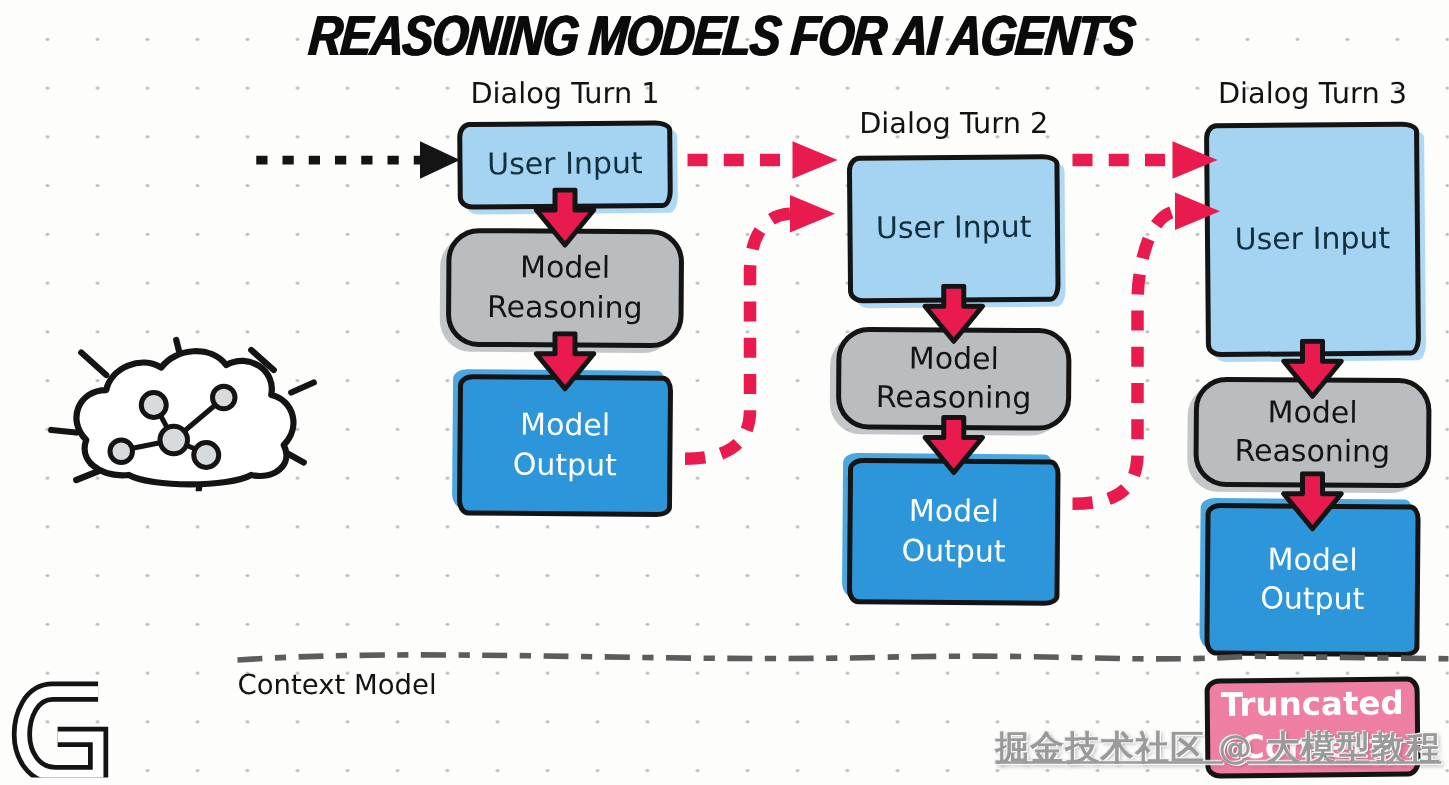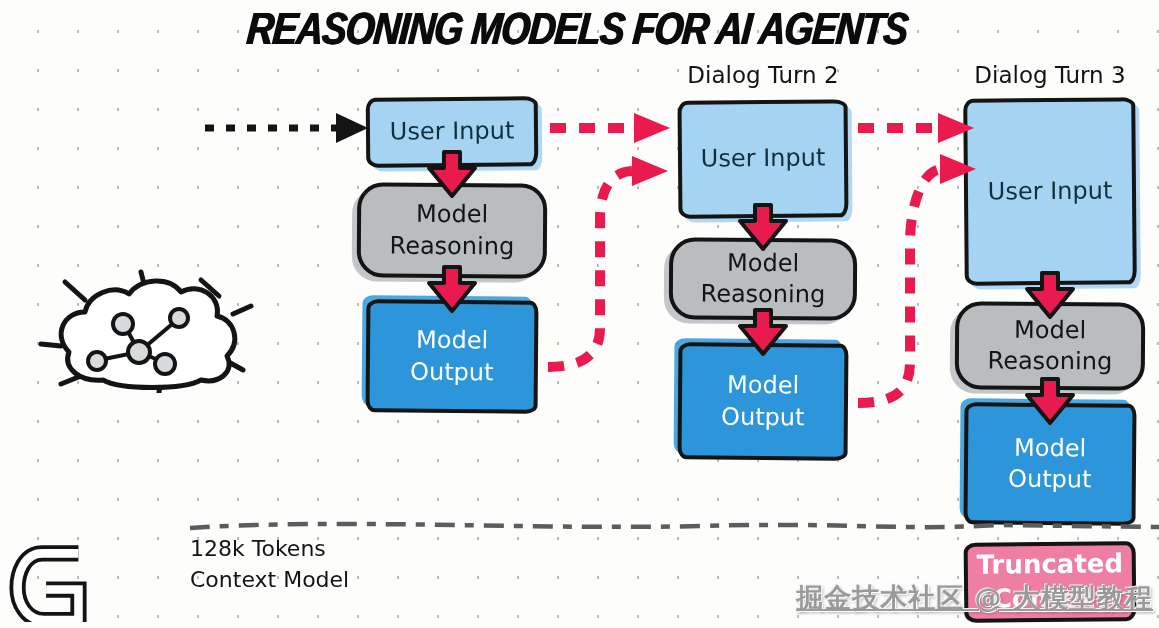--- a/index.html
+++ b/index.html
@@ -19,21 +19,21 @@
     z-index:2;
   }
   
   .user-figure{position:absolute;left:92px;top:78px;width:130px;z-index:2;}
   .user-label{display:block;text-align:center;font-size:35px;color:#151515;margin-top:2px;letter-spacing:2px;}
   .lm-figure{position:absolute;left:30px;top:268px;width:230px;z-index:2;text-align:center;}
   .lm-label{display:inline-block;width:160px;font-size:27px;font-weight:bold;color:#151515;line-height:1.3;margin-top:2px;}
   
   .turn{position:absolute;top:62px;z-index:2;}
   .t1{left:366px;width:172px;height:440px;}
-  .t2{left:678px;width:170px;height:440px;}
+  .t2{left:678px;width:170px;height:440px;margin-top:24px;}
   .t3{left:964px;width:172px;height:566px;}
   .turn-heading{
     position:absolute;top:0;left:-20px;right:-20px;text-align:center;
     font-size:23px;color:#131313;font-weight:500;
   }
   .box{
     position:absolute;left:0;right:0;display:flex;align-items:center;justify-content:center;
     text-align:center;border:4px solid #141414;box-sizing:border-box;
     font-size:24px;line-height:1.3;padding:0 12px;
   }
@@ -124,20 +124,21 @@
         <circle cx="90" cy="56" r="10"></circle>
         <circle cx="146" cy="50" r="9"></circle>
         <circle cx="106" cy="84" r="11"></circle>
         <circle cx="64" cy="93" r="9"></circle>
         <circle cx="132" cy="96" r="10"></circle>
       </g>
     </svg>
   </div>
 
   <section class="turn t1">
+    <div class="turn-heading">Dialog Turn 1</div>
     <div class="box box-ui">User Input</div>
     <svg class="down-arrow down-arrow-1" viewBox="0 0 58 50">
       <polygon points="21,2 37,2 37,18 52,18 29,46 6,18 21,18" fill="var(--arrow-red,#e91a4d)" stroke="#141414" stroke-width="4" stroke-linejoin="round"></polygon>
     </svg>
     <div class="box box-mr">Model Reasoning</div>
     <svg class="down-arrow down-arrow-2" viewBox="0 0 58 50">
       <polygon points="21,2 37,2 37,18 52,18 29,46 6,18 21,18" fill="var(--arrow-red,#e91a4d)" stroke="#141414" stroke-width="4" stroke-linejoin="round"></polygon>
     </svg>
     <div class="box box-mo">Model Output</div>
   </section>
@@ -196,21 +197,20 @@
 
     <g>
       <path d="M858 403 C 898 403 910 388 910 362 L 910 242 C 910 214 919 170 942 169" fill="none" stroke="var(--arrow-red,#e91a4d)" stroke-width="10" stroke-dasharray="16 13"></path>
       <polygon points="940,154 976,169 940,184" fill="var(--arrow-red,#e91a4d)"></polygon>
     </g>
 
     <path d="M190 528 C 340 518 520 530 700 526 C 850 522 900 531 1000 525 L 1159 527" fill="none" stroke="var(--context-line-gray,#5c5c5c)" stroke-width="4.5" stroke-dasharray="20 10 9 10"></path>
   </svg>
 
   <div class="context-note">
-    <div>128k Tokens</div>
     <div>Context Model</div>
   </div>
 
   <svg class="g-logo" width="80" height="82" viewBox="0 0 84 86">
     <path d="M74 14 L 36 14 C 17 14 10 35 10 50 C 10 66 19 84 38 84 L 74 84 L 74 52 L 40 52" fill="none" stroke="#141414" stroke-width="17" stroke-linejoin="miter" stroke-linecap="butt"></path>
     <path d="M74 14 L 36 14 C 17 14 10 35 10 50 C 10 66 19 84 38 84 L 74 84 L 74 52 L 40 52" fill="none" stroke="#ffffff" stroke-width="9" stroke-linejoin="miter" stroke-linecap="butt"></path>
   </svg>
 
   <div class="watermark">掘金技术社区 @ 大模型教程</div>
 

